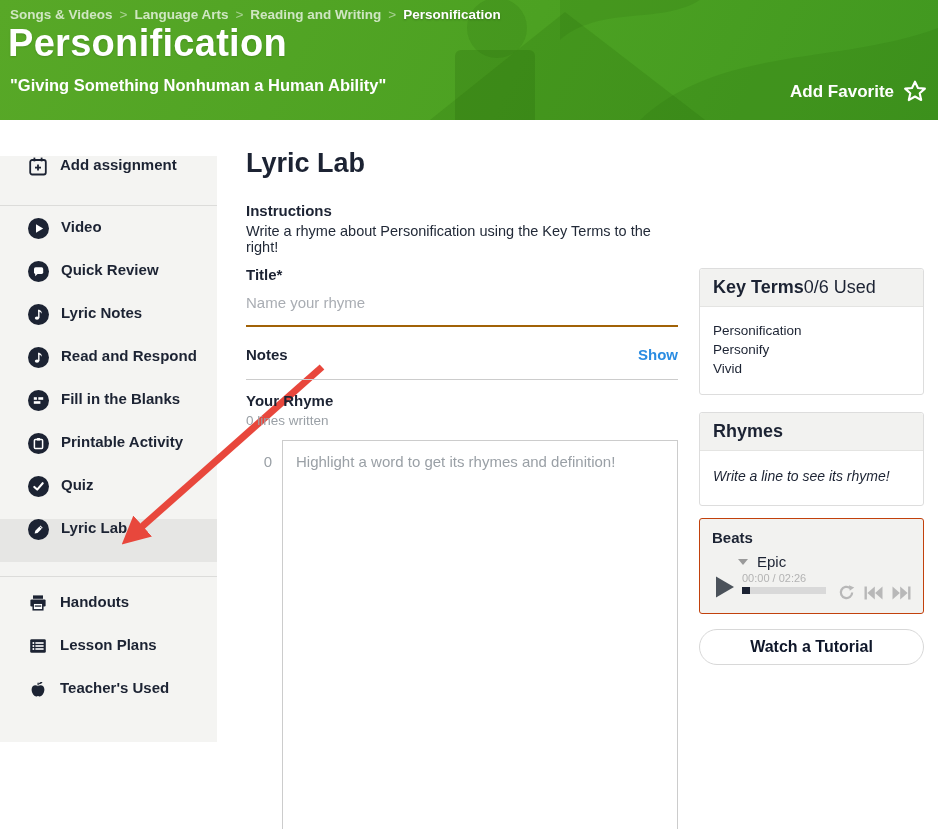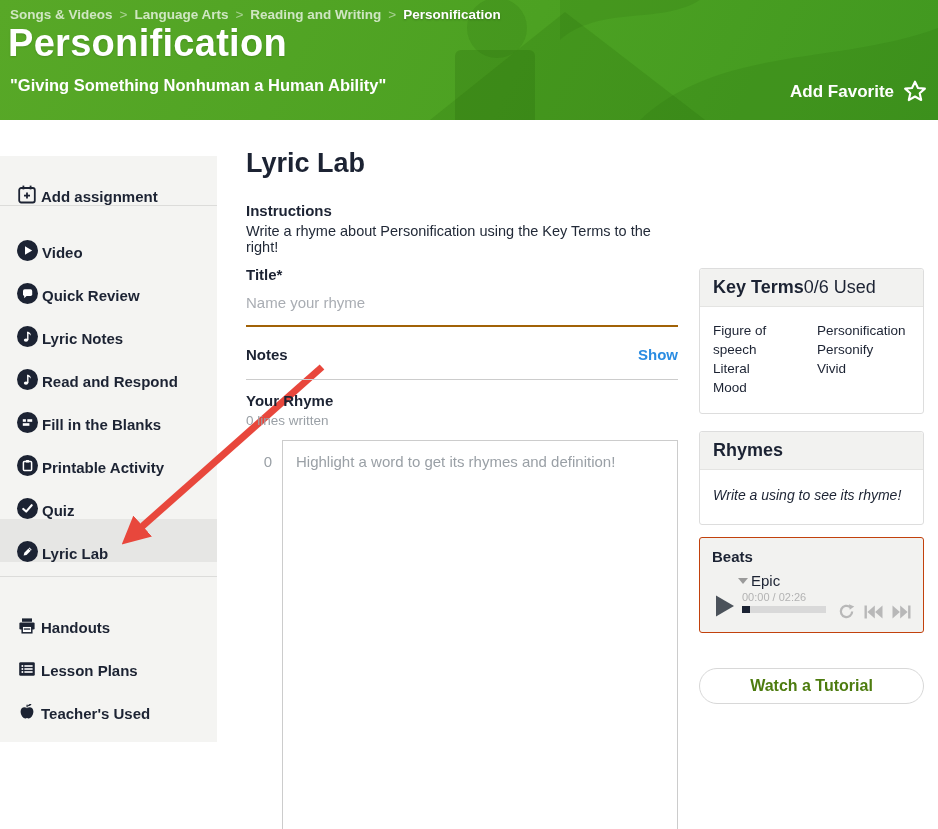--- a/index.html
+++ b/index.html
@@ -31,21 +31,21 @@
     position:absolute; top:76px; left:10px; color:#fff; font-size:16.5px; font-weight:bold;
   }
   .favorite {
     position:absolute; right:10px; bottom:16px; display:flex; align-items:center; gap:8px;
     color:#fff; font-size:17px; font-weight:bold; cursor:pointer;margin-top:8px;
   }
 
   
   .sidebar { position:absolute; top:156px; left:0; width:217px; background:#f4f4f2; }
   .side-row {
-    height:43px; display:flex; align-items:flex-end; gap:4px; padding-left:17px;
+    height:43px; display:flex; align-items:flex-start; gap:12px; padding-left:28px;
     font-size:15px; font-weight:bold; color:#1c2333; cursor:pointer;
   }
   .assignment-row { height:50px; border-bottom:1px solid #dcdcda; }
   .nav-list { padding:12px 0 14px; border-bottom:1px solid #dcdcda; }
   .resources-list { padding:16px 0 20px; }
   .side-row.selected { background:#e6e6e4; }
   .icn { flex:0 0 auto; display:block; }
 
   
   .anno-arrow { position:absolute; left:90px; top:350px; width:250px; height:215px; pointer-events:none; }
@@ -97,35 +97,35 @@
   .term-col.c1 { width:86px; margin-right:18px; }
   .term { cursor:pointer; }
   .rhymes-card { margin-top:17px; }
   .rhymes-body { padding:17px 13px 21px; font-size:14px; font-style:italic; }
 
   .beats-card {
     margin-top:12px; background:#f2f2f0; border:1px solid #c2410c; border-radius:3px;
     padding:10px 12px 12px;
   }
   .beats-title { font-size:15px; font-weight:bold; }
-  .beat-select { display:flex; align-items:center; gap:3px; margin:7px 0 2px 26px;
+  .beat-select { display:flex; align-items:center; gap:9px; margin:7px 0 2px 26px;
     font-size:15px; cursor:pointer; }
   .player-row { display:flex; align-items:flex-start; margin-top:2px; }
   .play-btn { cursor:pointer; margin:4px 8px 0 4px; display:block; }
   .time-stack { display:flex; flex-direction:column; }
   .time-text { font-size:11px; color:#b3b3b3; margin-bottom:3px; }
   .progress { width:84px; height:7px; background:#d9d9d9; position:relative; cursor:pointer; }
   .progress-chunk { position:absolute; left:0; top:0; width:8px; height:7px; background:#1c2333; }
   .player-icons { display:flex; align-items:center; gap:9px; margin:12px 0 0 12px; }
   .player-icons svg { cursor:pointer; display:block; }
 
   .tutorial-btn {
-    margin-top:35px; height:36px; border:1px solid #d8d8d8; border-radius:18px;
+    margin-top:15px; height:36px; border:1px solid #d8d8d8; border-radius:18px;
     background:#fff; width:100%; display:flex; align-items:center; justify-content:center;
-    font-size:16px; font-weight:bold; color:#4d7c0f; cursor:pointer;
+    font-size:16px; font-weight:bold; color:#0f172a; cursor:pointer;
     font-family:"Liberation Sans", sans-serif;
   }
 </style>
 </head>
 <body>
 
 <div class="header">
   <svg class="header-art" viewBox="0 0 938 120">
     <path d="M640,120 C720,45 840,65 938,28 L938,120 Z" fill="#1f5c06" opacity="0.13"></path>
     <path d="M430,120 L565,12 L705,120 Z" fill="#1f5c06" opacity="0.16"></path>
@@ -304,38 +304,33 @@
 </div>
 
 <div class="right-panel">
 
   <div class="card">
     <div class="card-header">
       <span>Key Terms</span>
       <span class="used-count">0/6 Used</span>
     </div>
     <div class="terms-body">
-      <div class="term-col c1">
-        <span class="term">Figure of speech</span>
-        <span class="term">Literal</span>
-        <span class="term">Mood</span>
-      </div>
       <div class="term-col">
         <span class="term">Personification</span>
         <span class="term">Personify</span>
         <span class="term">Vivid</span>
       </div>
     </div>
   </div>
 
   <div class="card rhymes-card">
     <div class="card-header">
       <span>Rhymes</span>
     </div>
-    <div class="rhymes-body">Write a using to see its rhyme!</div>
+    <div class="rhymes-body">Write a line to see its rhyme!</div>
   </div>
 
   <div class="beats-card">
     <div class="beats-title">Beats</div>
     <div class="beat-select">
       <svg width="10" height="6" viewBox="0 0 10 6">
         <polygon points="0,0 10,0 5,6" fill="#9a9a9a"></polygon>
       </svg>
       <span>Epic</span>
     </div>

